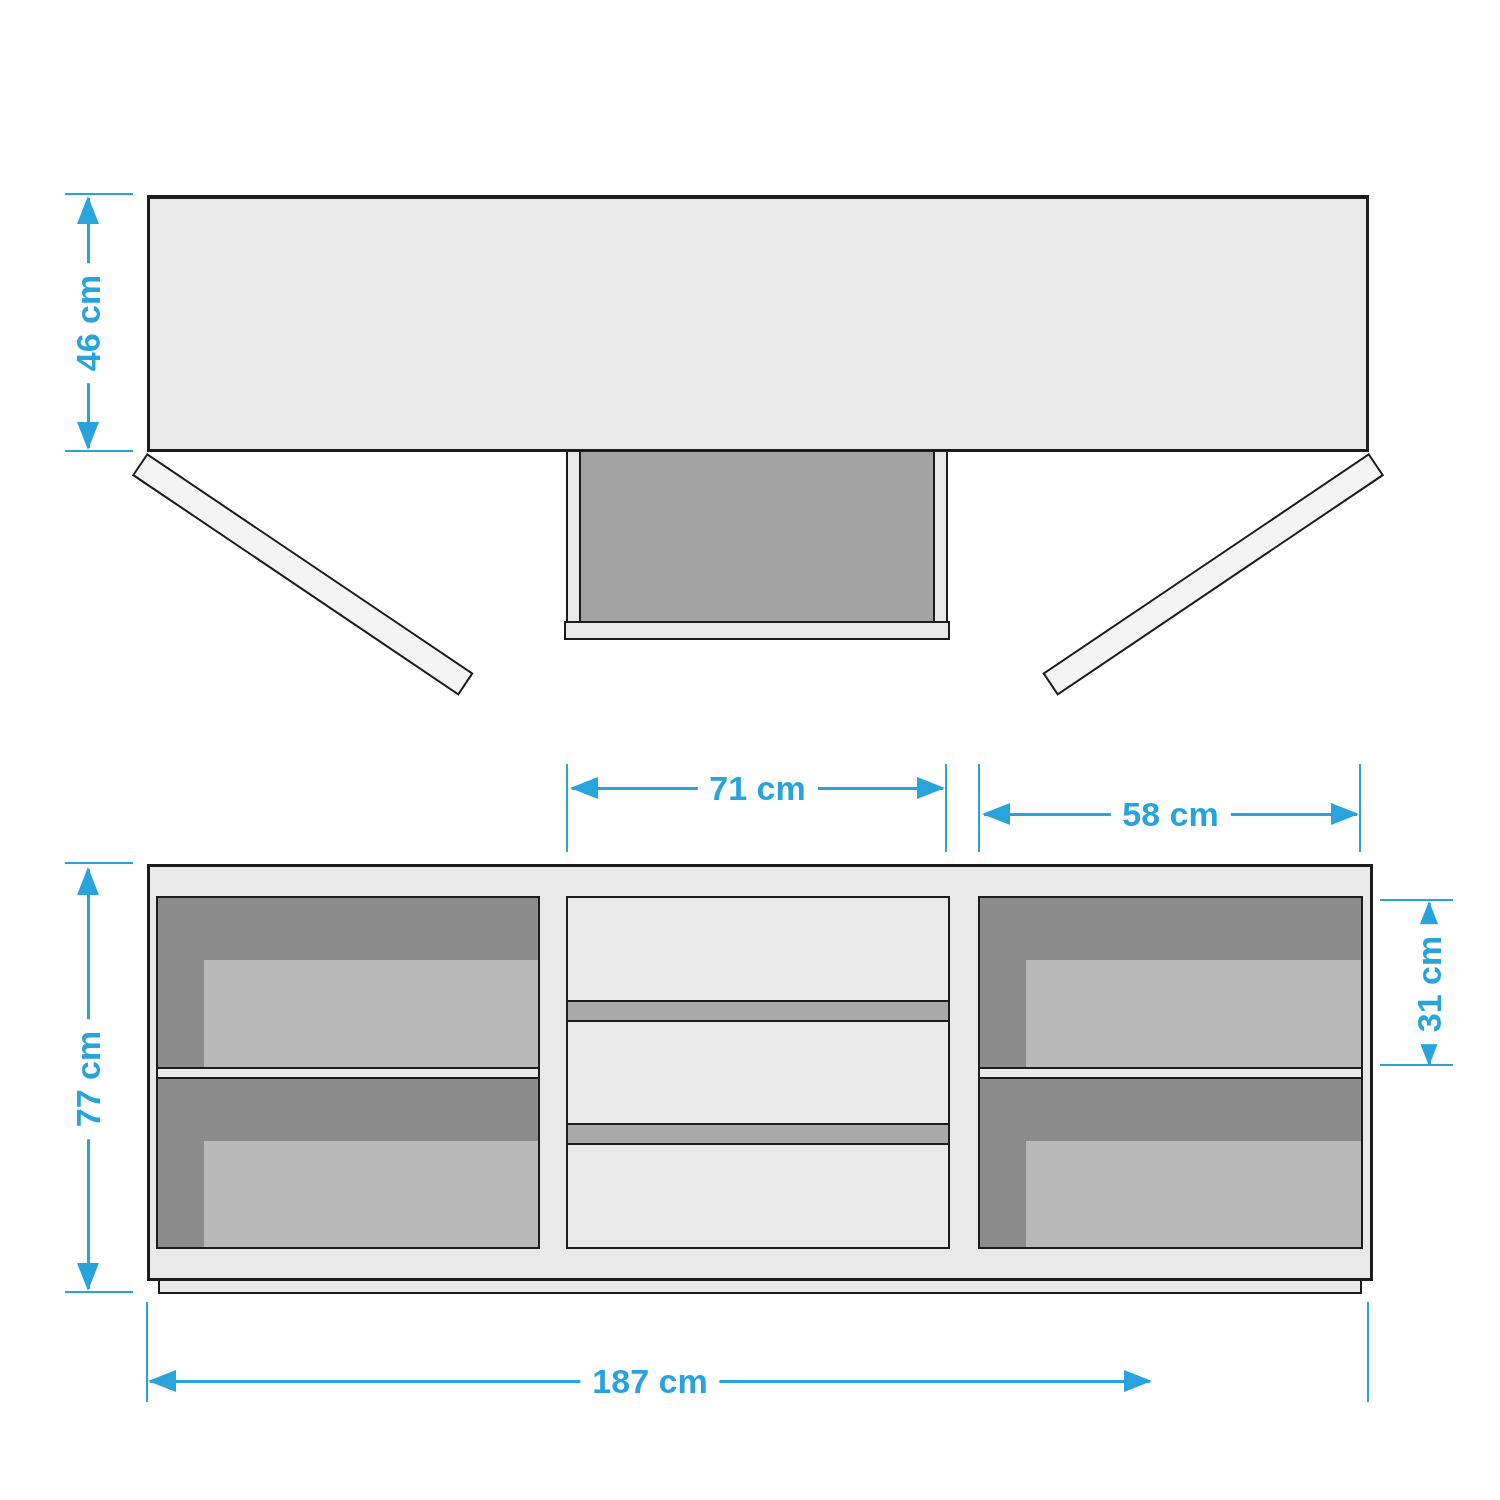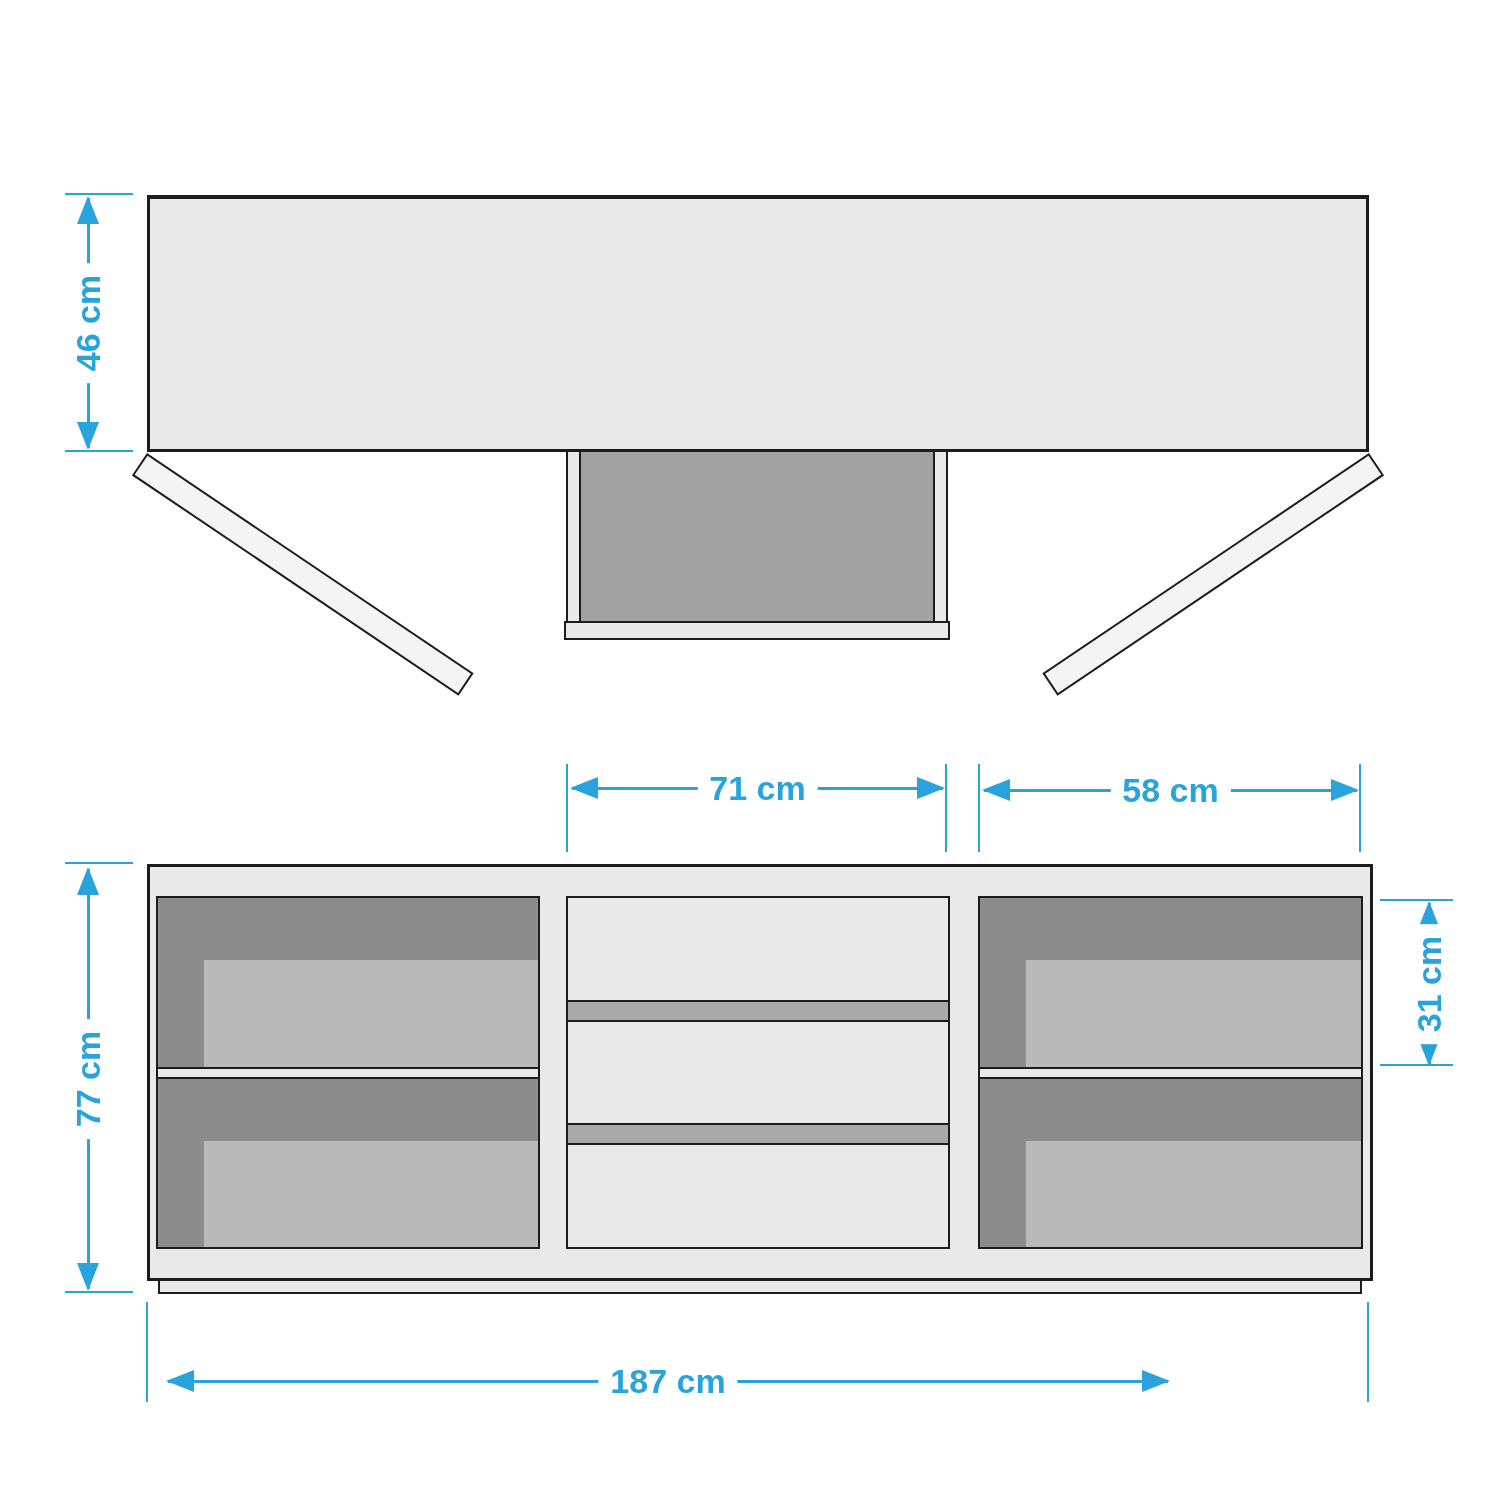--- a/index.html
+++ b/index.html
@@ -108,21 +108,21 @@
     <div class="ext" style="left:945px;top:764px;width:2px;height:88px;"></div>
     <div class="dim-h" style="left:570px;top:777px;width:375px;">
       <div class="arr-l"></div>
       <div class="line"></div>
       <div class="arr-r"></div>
       <span class="dim-label">71 cm</span>
     </div>
 
     <div class="ext" style="left:978px;top:764px;width:2px;height:88px;"></div>
     <div class="ext" style="left:1359px;top:764px;width:2px;height:88px;"></div>
-    <div class="dim-h" style="left:982px;top:779px;width:377px;">
+    <div class="dim-h" style="left:982px;top:803px;width:377px;">
       <div class="arr-l"></div>
       <div class="line"></div>
       <div class="arr-r"></div>
       <span class="dim-label">58 cm</span>
     </div>
 
     <div class="ext" style="left:65px;top:862px;width:68px;height:2px;"></div>
     <div class="ext" style="left:65px;top:1291px;width:68px;height:2px;"></div>
     <div class="dim-v" style="left:77px;top:867px;height:424px;">
       <div class="arr-u"></div>
@@ -135,21 +135,21 @@
     <div class="ext" style="left:1380px;top:1064px;width:73px;height:2px;"></div>
     <div class="dim-v" style="left:1418px;top:901px;height:165px;">
       <div class="arr-u"></div>
       <div class="line"></div>
       <div class="arr-d"></div>
       <span class="dim-label">31 cm</span>
     </div>
 
     <div class="ext" style="left:146px;top:1302px;width:2px;height:100px;"></div>
     <div class="ext" style="left:1367px;top:1302px;width:2px;height:100px;"></div>
-    <div class="dim-h" style="left:166px;top:1370px;width:1004px;">
+    <div class="dim-h" style="left:148px;top:1370px;width:1004px;">
       <div class="arr-l"></div>
       <div class="line"></div>
       <div class="arr-r"></div>
       <span class="dim-label">187 cm</span>
     </div>
   </div>
 
 </div>
 
 </body></html>

